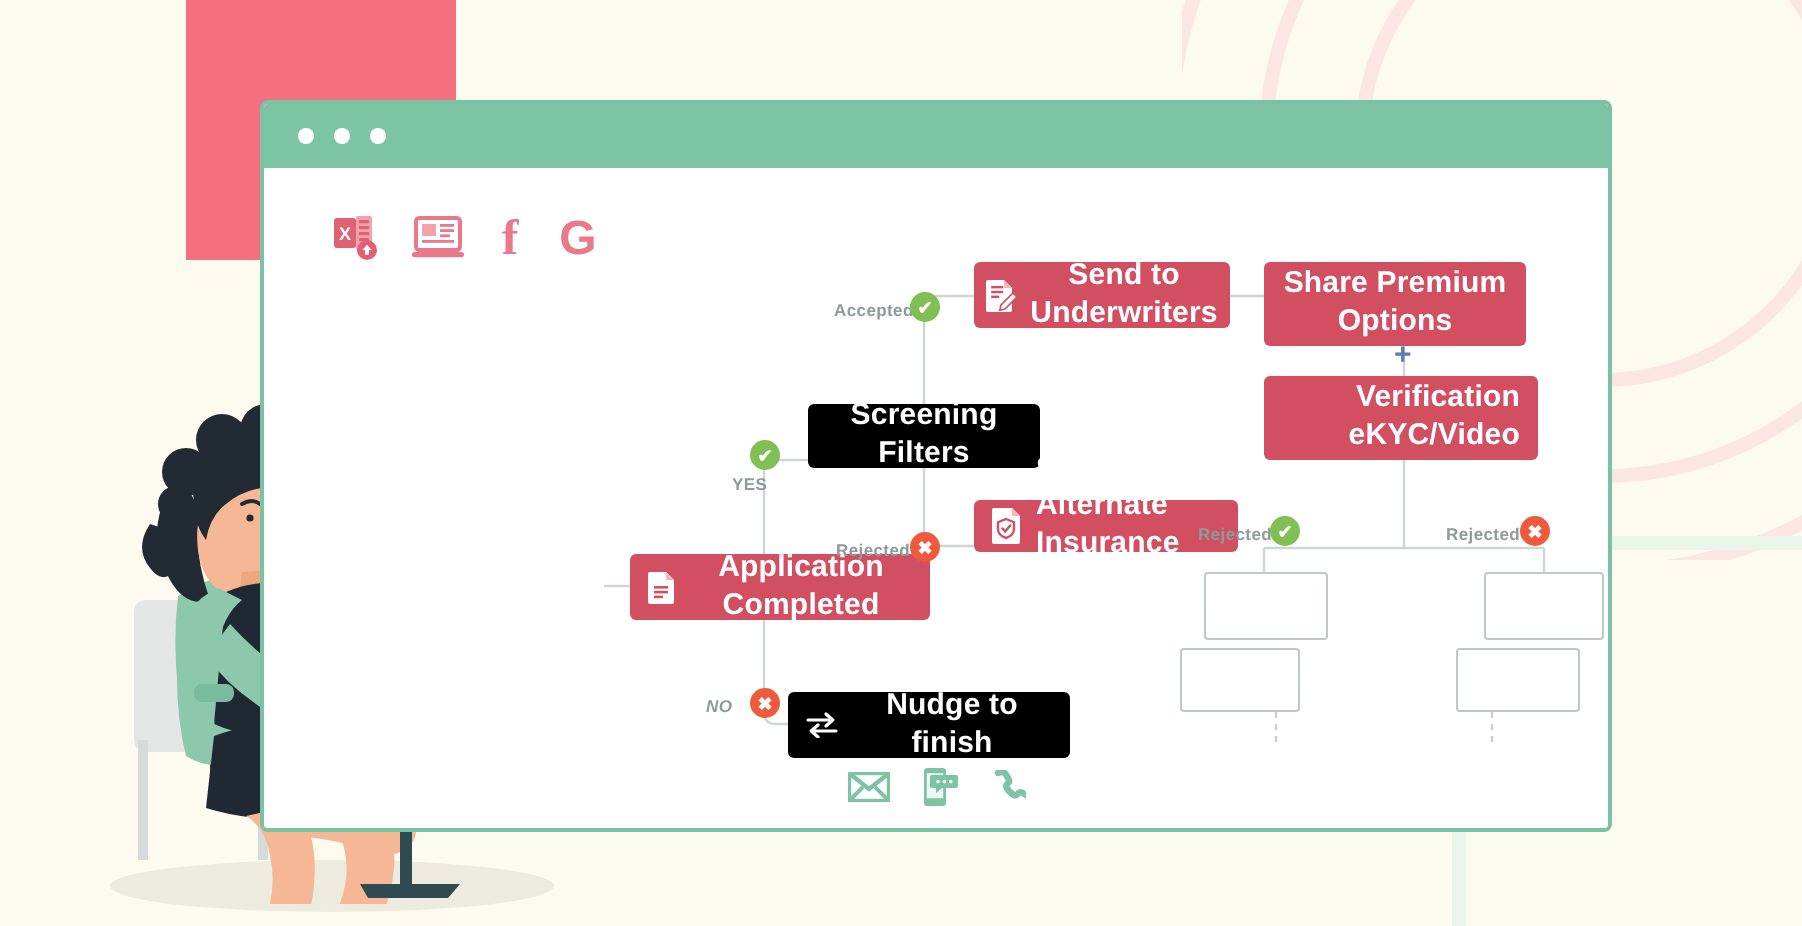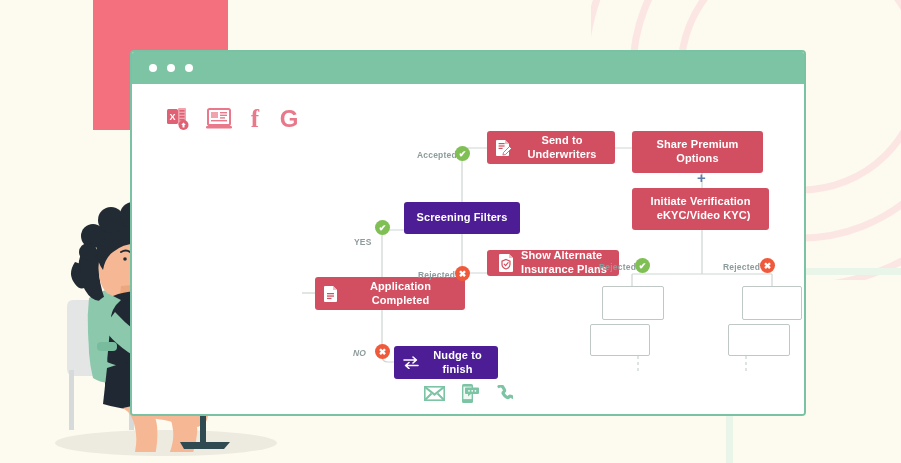--- a/index.html
+++ b/index.html
@@ -45,25 +45,25 @@
     height:32px; background:#7DC4A5; display:flex; align-items:center;
     padding-left:17px; gap:10px;
   }
   .dot { width:8px; height:8px; border-radius:50%; background:#ffffff; }
   .canvas { position:relative; width:100%; height:332px; background:#fff; }
 
   
   .node {
     position:absolute; display:flex; align-items:center; justify-content:center;
     gap:7px; border-radius:3px; color:#fff;
-    font-size:11px; font-weight:bold; letter-spacing:.1px;
+    font-size:15px; font-weight:bold; letter-spacing:.1px;
     text-align:center; line-height:1.25; padding:0 9px;
   }
   .node.red   { background:#D24F61; }
-  .node.green { background:#4c1d95;align-items:center; }
+  .node.green { background:#000000;align-items:center; }
   .node .ico { flex:0 0 auto; display:flex; align-items:center; }
 
   
   .ghost-box {
     position:absolute; border:1px solid #BFC8C4; background:#fff; border-radius:2px;
   }
 
   
   .svg-lines { position:absolute; inset:0; width:100%; height:100%; pointer-events:none; }
 
@@ -304,38 +304,38 @@
           <span style="white-space:pre-line">Show Alternate
 Insurance Plans</span>
         </span>
       </div>
 
       <div class="node red" style="left:500px; top:104px; width:137px; height:42px;text-align:right;">
         <span style="white-space:pre-line">Initiate Verification
 eKYC/Video KYC)</span>
       </div>
 
-      <div class="node green" style="left:262px; top:262px; width:104px; height:33px;">
+      <div class="node green" style="left:262px; top:262px; width:141px; height:33px;">
         <span class="ico">
           <svg width="16" height="13" viewBox="0 0 16 13">
             <path d="M1 4 h12 M10 1 l3.4 3 l-3.4 3" fill="none" stroke="#fff" stroke-width="1.6" stroke-linecap="round" stroke-linejoin="round"></path>
             <path d="M15 9.5 h-12 M6 6.5 l-3.4 3 l3.4 3" fill="none" stroke="#fff" stroke-width="1.6" stroke-linecap="round" stroke-linejoin="round"></path>
           </svg>
         </span>
         <span>Nudge to finish</span>
       </div>
 
       <div class="ghost-box" style="left:470px; top:202px; width:62px; height:34px;"></div>
       <div class="ghost-box" style="left:610px; top:202px; width:60px; height:34px;"></div>
       <div class="ghost-box" style="left:458px; top:240px; width:60px; height:32px;"></div>
       <div class="ghost-box" style="left:596px; top:240px; width:62px; height:32px;"></div>
 
       <div class="plus-sign" style="left:565px; top:86px;">+</div>
 
-      <div class="edge-label" style="left:222px; top:140px;margin-top:13px;">YES</div>
+      <div class="edge-label" style="left:234px; top:140px;margin-top:13px;">YES</div>
       <div class="badge ok" style="left:243px; top:136px;">✔</div>
 
       <div class="edge-label" style="left:221px; top:264px;font-style:italic;">NO</div>
       <div class="badge no" style="left:243px; top:260px;">✖</div>
 
       <div class="edge-label" style="left:285px; top:66px;">Accepted</div>
       <div class="badge ok" style="left:323px; top:62px;">✔</div>
 
       <div class="edge-label" style="left:286px; top:186px;">Rejected</div>
       <div class="badge no" style="left:323px; top:182px;">✖</div>

